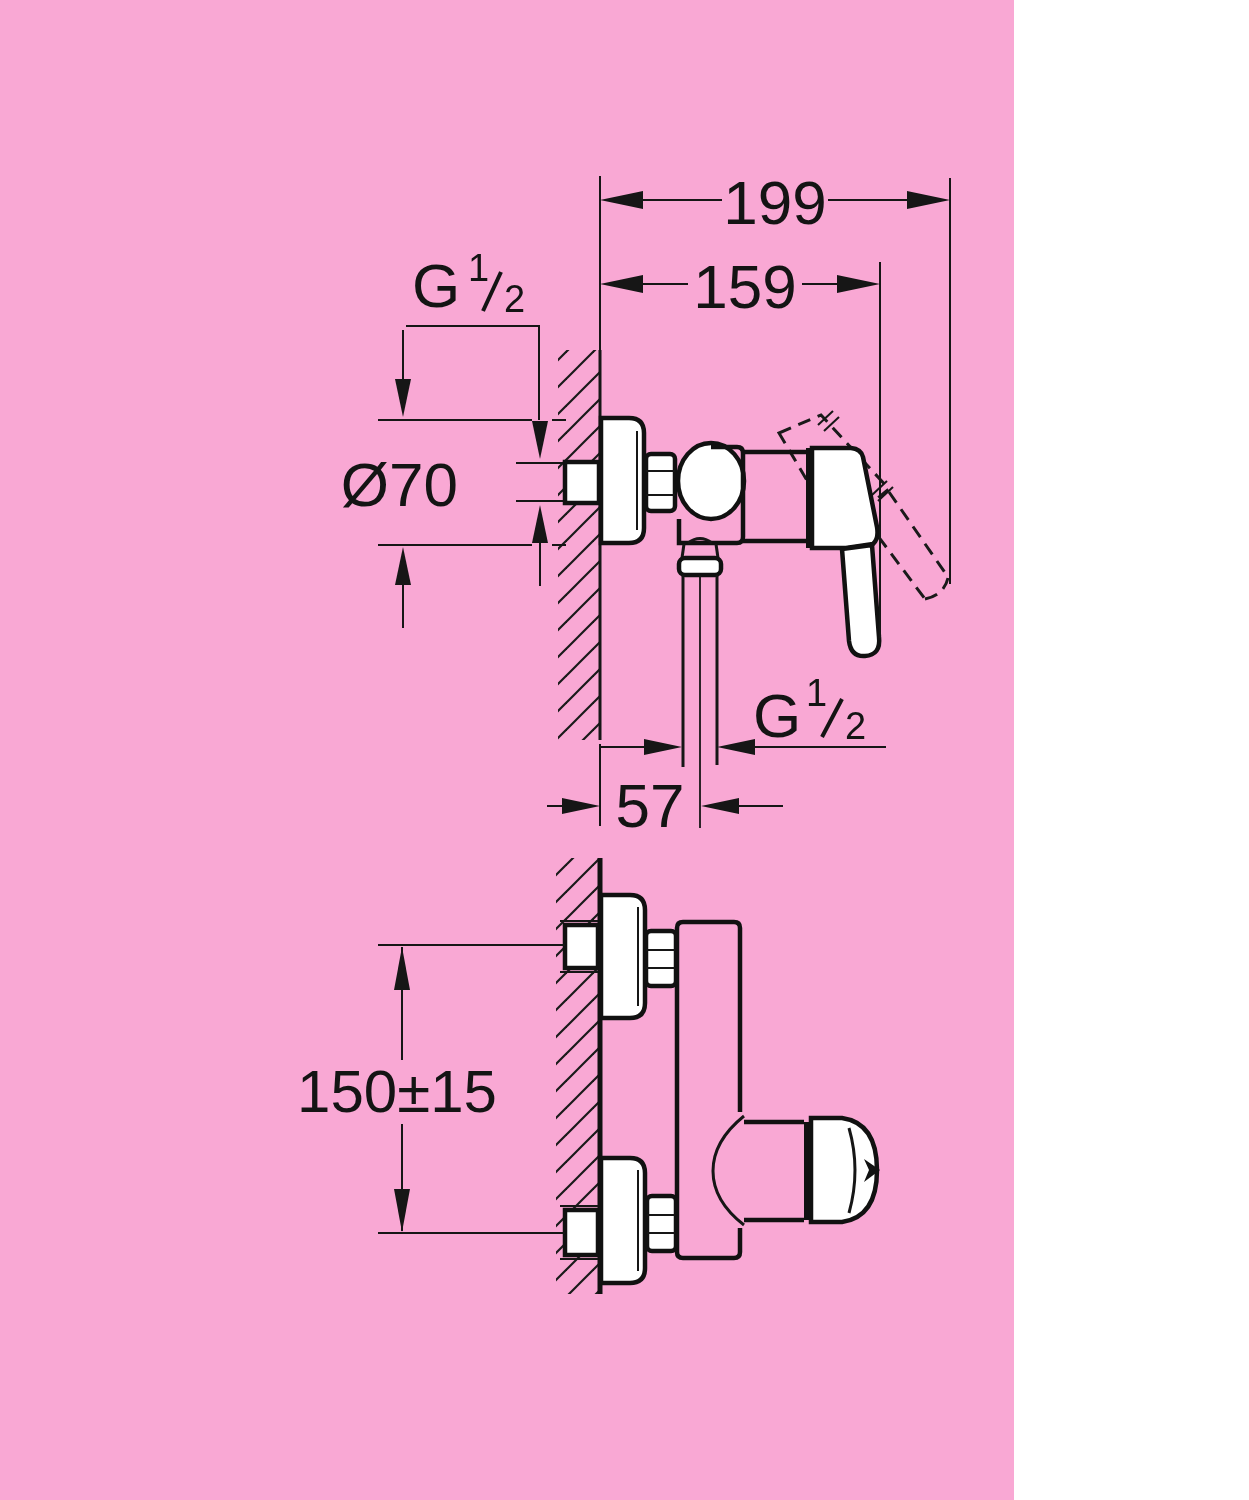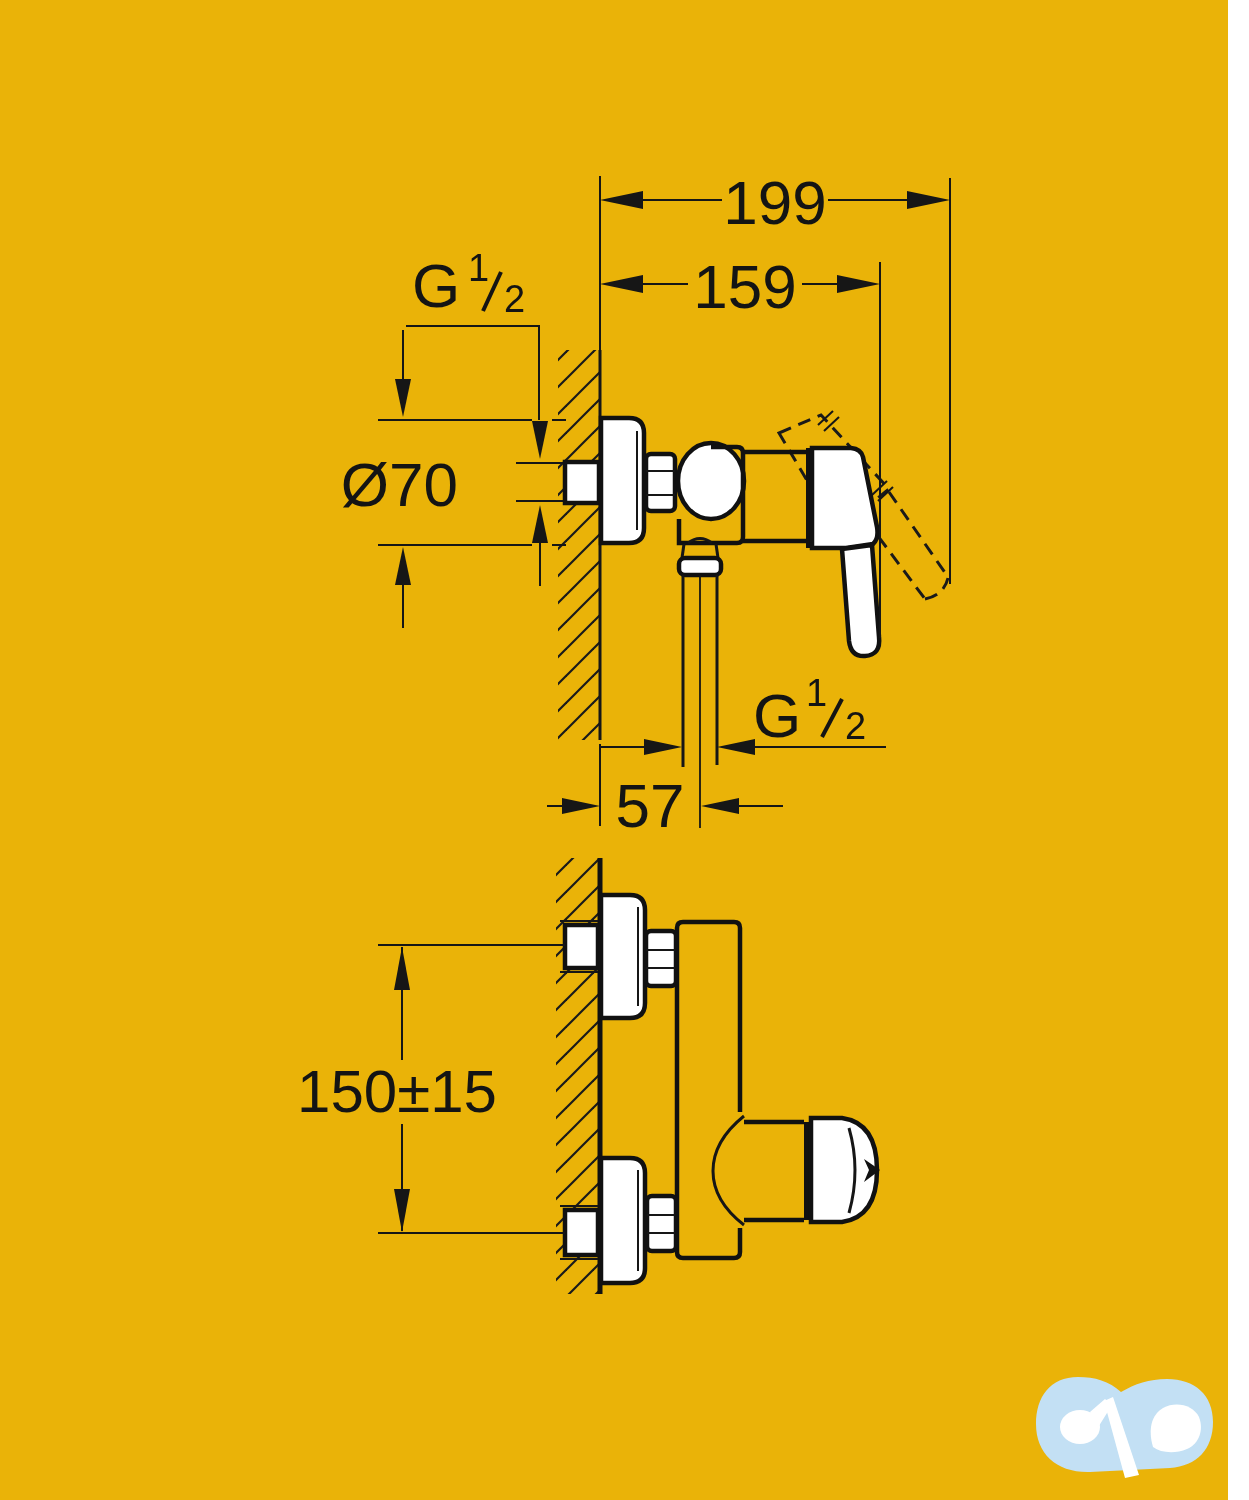--- a/index.html
+++ b/index.html
@@ -1,16 +1,16 @@
 <!DOCTYPE html>
 <html><head>
 <meta charset="utf-8">
 <style>
   html,body{margin:0;padding:0;background:#ffffff;}
-  .canvas{position:relative;width:1228px;height:1500px;background:#eab308;overflow:hidden;
+  .canvas{position:relative;width:1014px;height:1500px;background:#f9a8d4;overflow:hidden;
           font-family:"Liberation Sans", sans-serif;}
   svg{position:absolute;left:0;top:0;}
   .dim-text{font-family:"Liberation Sans", sans-serif;font-size:62px;fill:#141414;}
   .dim-text-mid{font-family:"Liberation Sans", sans-serif;font-size:60px;fill:#141414;text-anchor:middle;}
   .frac{font-family:"Liberation Sans", sans-serif;font-size:38px;fill:#141414;}
   .thin{stroke:#161616;stroke-width:2;fill:none;}
   .med{stroke:#161616;stroke-width:3;fill:none;}
   .bold{stroke:#111111;stroke-width:4.5;fill:none;}
   .boldw{stroke:#111111;stroke-width:4.5;fill:#ffffff;}
   .arrow{fill:#161616;stroke:none;}

